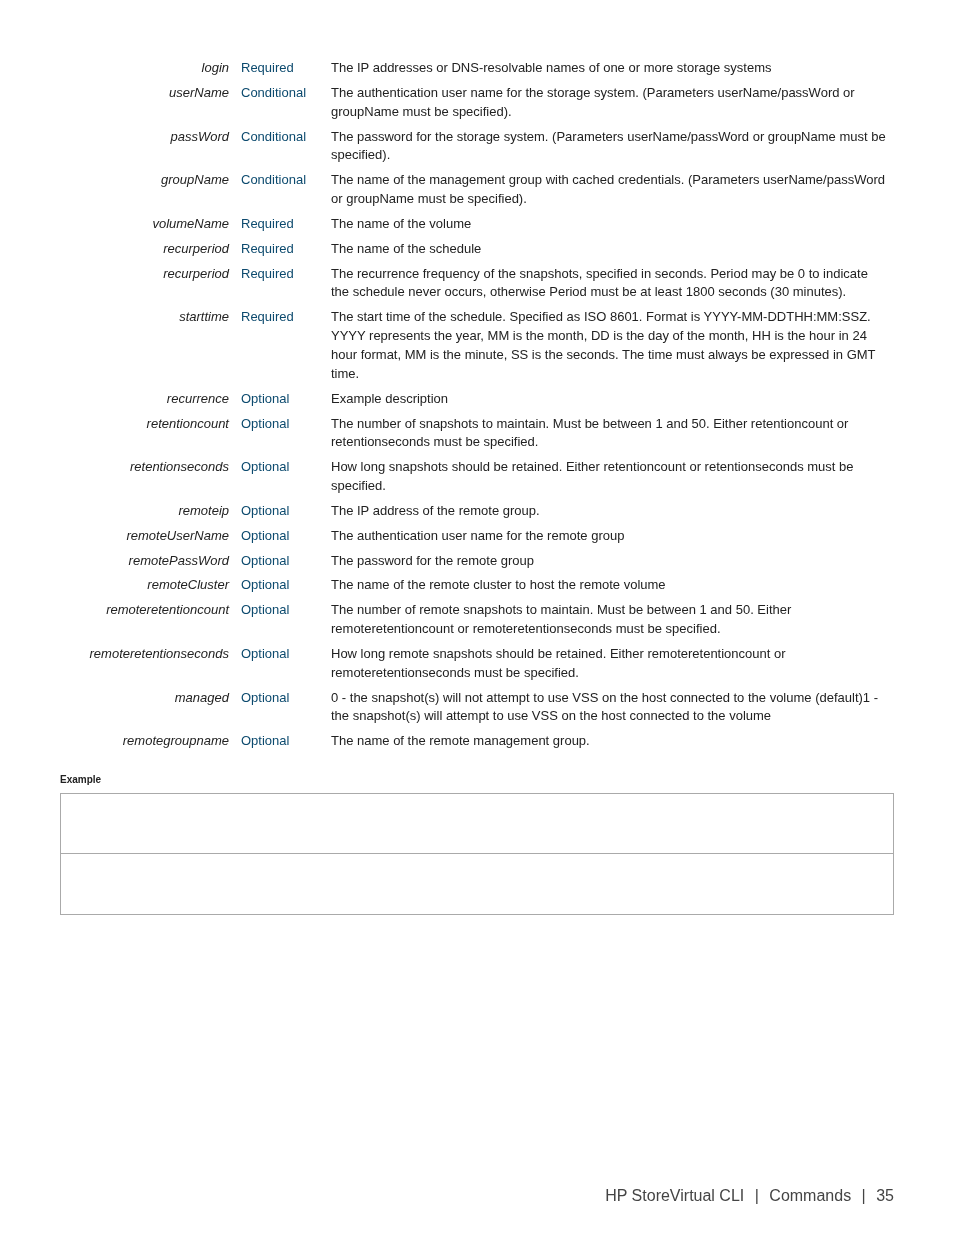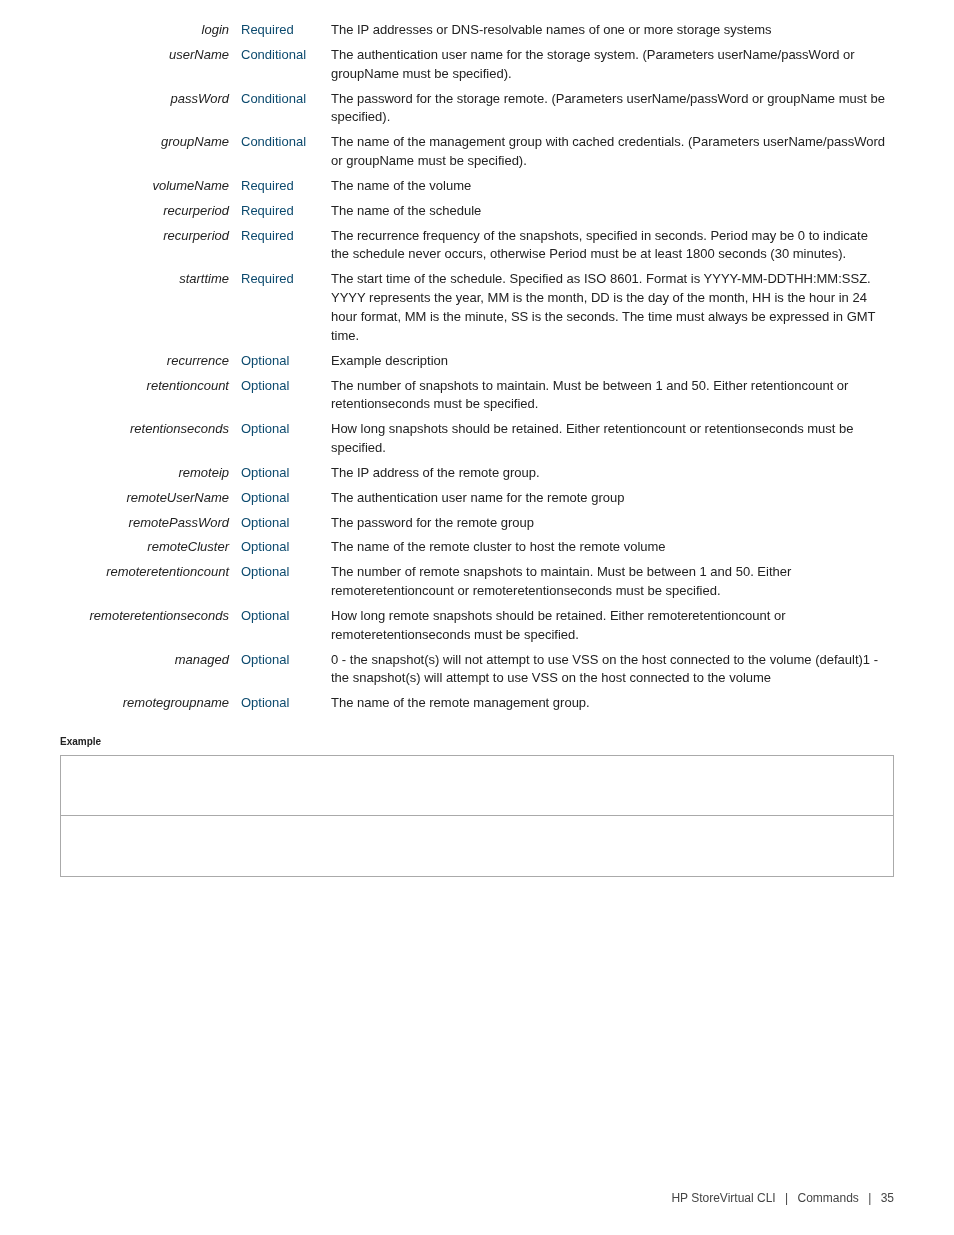--- a/index.html
+++ b/index.html
@@ -7,21 +7,21 @@
       background: #fff;
       font-family: Arial, sans-serif;
       font-size: 13px;
       color: #222;
       width: 954px;
       min-height: 1235px;
       position: relative;
     }
 
     .page-content {
-      padding: 18px 60px 80px 60px;
+      padding: 56px 60px 80px 60px;
     }
 
     .params-table {
       width: 100%;
       border-collapse: collapse;
       margin-bottom: 20px;
     }
 
     .params-table td {
       vertical-align: top;
@@ -69,21 +69,21 @@
     }
 
     .example-row:last-child {
       border-bottom: none;
     }
 
     .footer {
       position: absolute;
       bottom: 30px;
       right: 60px;
-      font-size: 12px;
+      font-size: 16px;
       color: #444;
     }
 
     .footer-divider {
       display: inline-block;
       margin: 0 6px;
       color: #444;
     }
   </style>
 </head>
@@ -98,21 +98,21 @@
           <td class="param-desc">The IP addresses or DNS-resolvable names of one or more storage systems</td>
         </tr>
         <tr>
           <td class="param-name">userName</td>
           <td class="param-type">Conditional</td>
           <td class="param-desc">The authentication user name for the storage system. (Parameters userName/passWord or groupName must be specified).</td>
         </tr>
         <tr>
           <td class="param-name">passWord</td>
           <td class="param-type">Conditional</td>
-          <td class="param-desc">The password for the storage remote. (Parameters userName/passWord or groupName must be specified).</td>
+          <td class="param-desc">The password for the storage system. (Parameters userName/passWord or groupName must be specified).</td>
         </tr>
         <tr>
           <td class="param-name">groupName</td>
           <td class="param-type">Conditional</td>
           <td class="param-desc">The name of the management group with cached credentials. (Parameters userName/passWord or groupName must be specified).</td>
         </tr>
         <tr>
           <td class="param-name">volumeName</td>
           <td class="param-type">Required</td>
           <td class="param-desc">The name of the volume</td>

